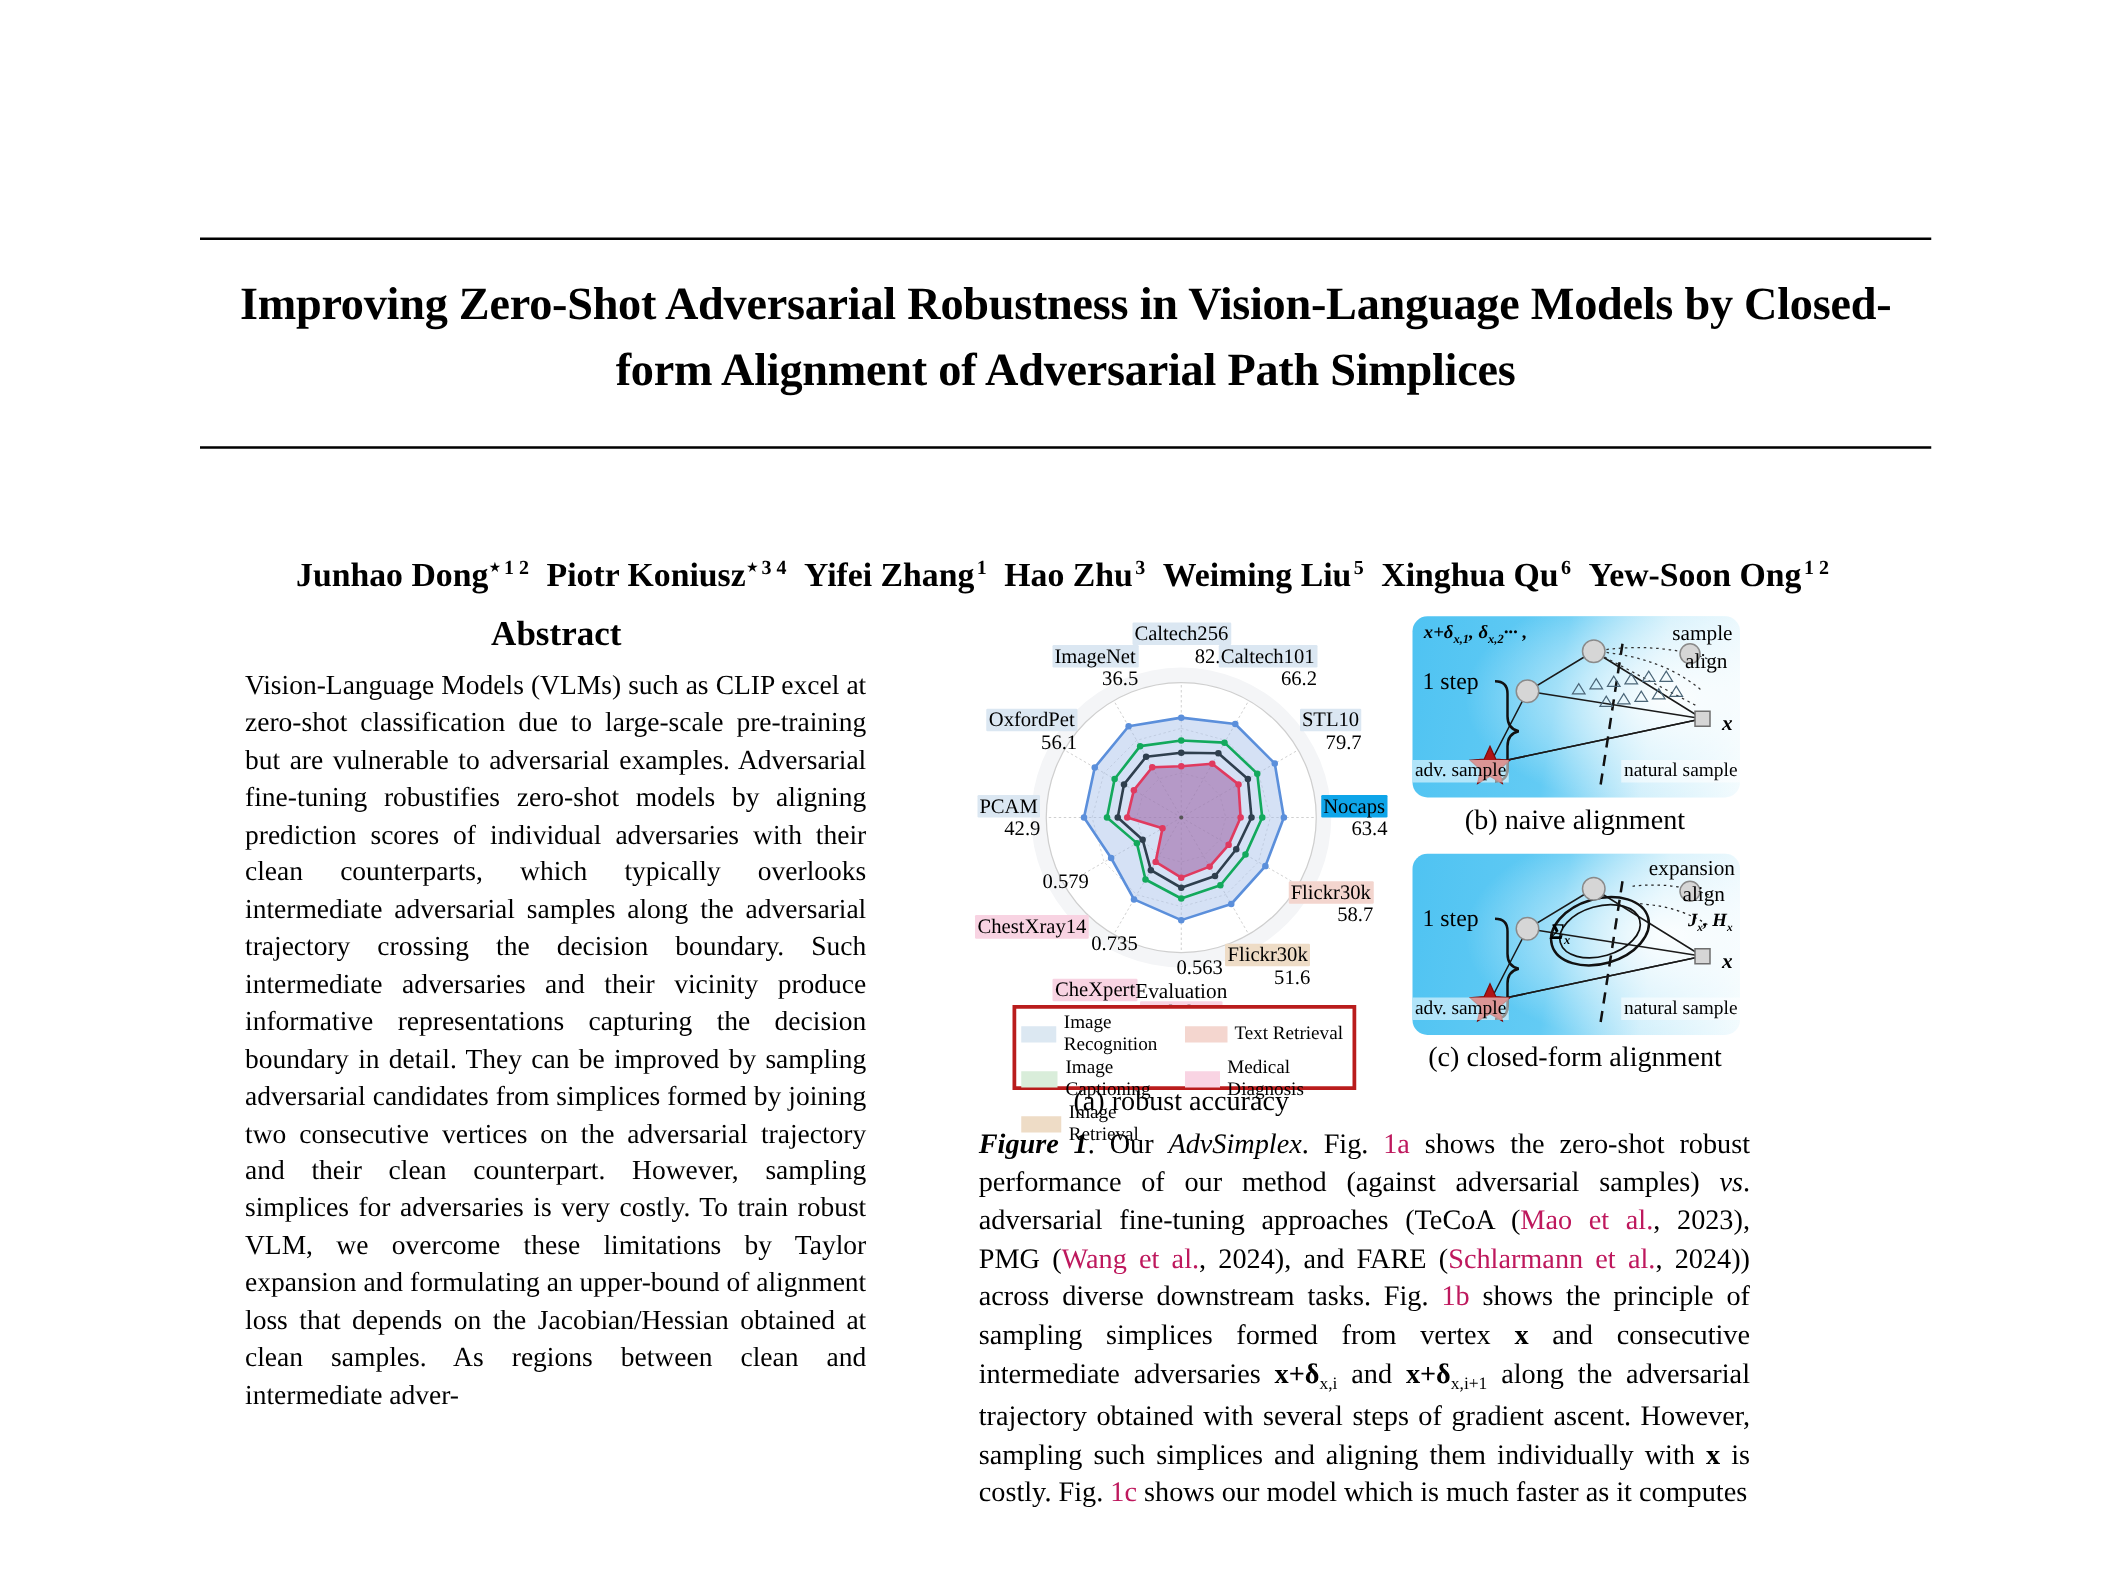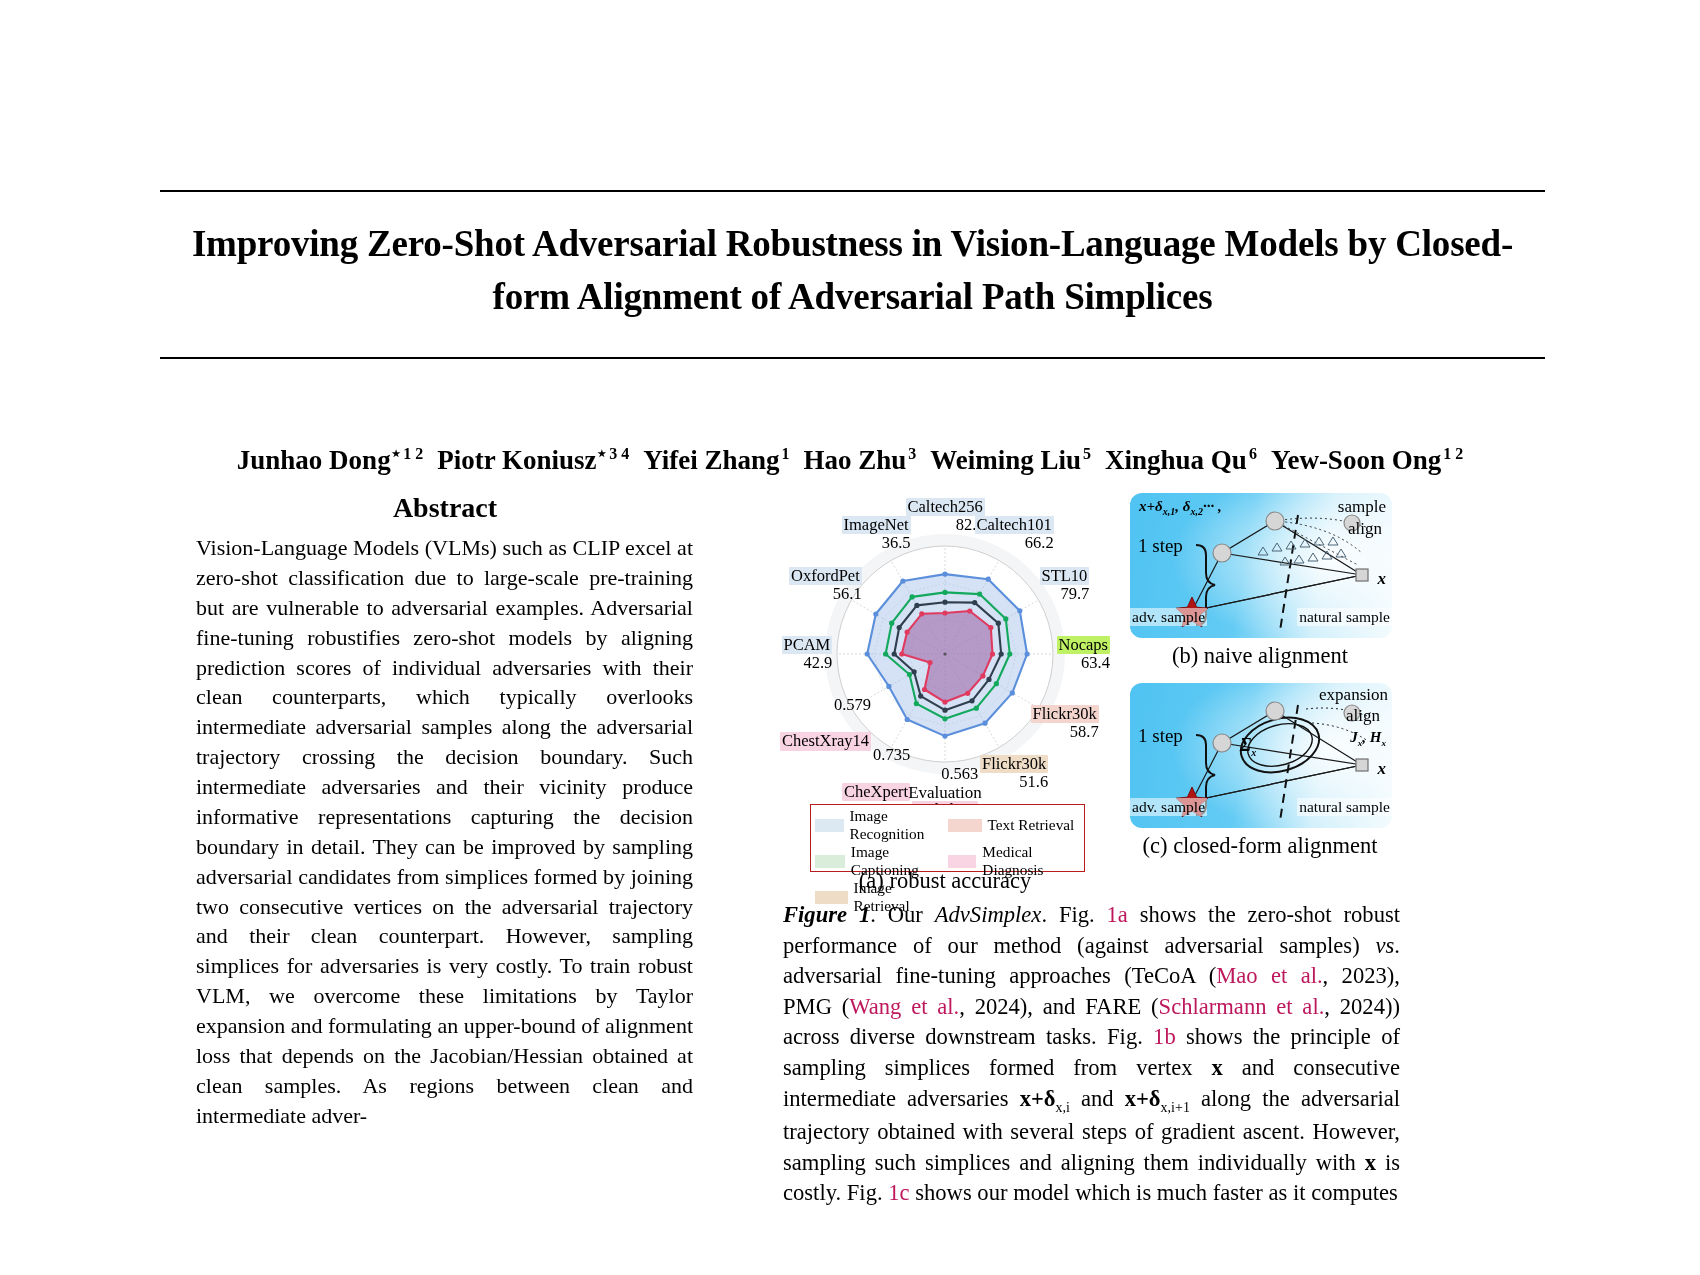--- a/index.html
+++ b/index.html
@@ -76,32 +76,32 @@
   .rl-ours  { background: #5b8fdb; } .rl-ours::after  { background:#5b8fdb; }
 
   .radar-plot { position: absolute; left: 0; top: 28px; width: 330px; height: 296px; }
   .axis-label {
     position: absolute; text-align: right; font-size: 16.5px; line-height: 1.12;
     white-space: nowrap;
   }
   .axis-label .nm { padding: 0 2px; border-radius: 1px; display:inline-block; }
   .axis-label .vl { display:block; }
   .hl-rec { background: #dbe7f2; }
-  .hl-cap { background: #bef264; }
+  .hl-cap { background: #0ea5e9; }
   .hl-ret { background: #eedcc6; }
   .hl-txt { background: #f3d5ce; }
   .hl-med { background: #f8d3e2; }
 
   .eval-caption {
     position: absolute; left: 0; top: 305px; width: 330px;
     text-align: center; font-size: 17px;
   }
   .cat-legend {
     position: absolute; left: 30px; top: 326px; width: 275px; height: 68px;
-    background: #fff; border: 1px solid #b91c1c;
+    background: #fff; border: 3px solid #b91c1c;
     display: grid; grid-template-columns: 1fr 1fr; grid-template-rows: repeat(3, 1fr);
     align-items: center; font-size: 15.3px; padding: 2px 4px; box-sizing: border-box;
   }
   .cat { display: flex; align-items: center; gap: 6px; }
   .sw { width: 34px; height: 13px; display:inline-block; }
 
   .subcap {
     position: absolute; text-align: center; font-size: 22.5px;
   }
   .subcap-a { left: 0px; top: 390px; width: 330px; }

